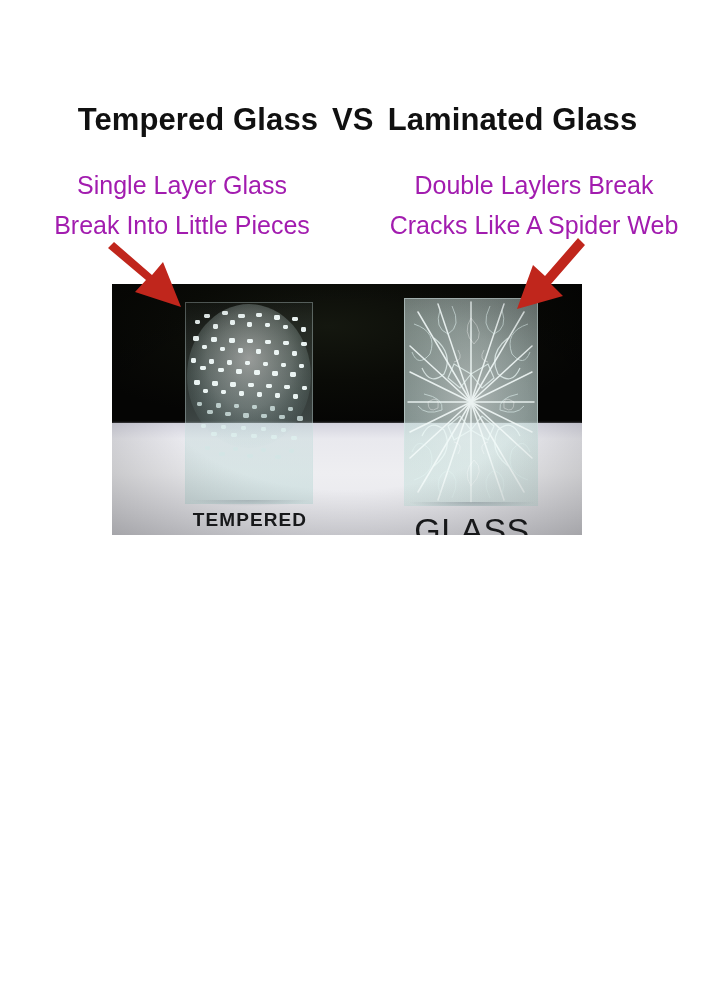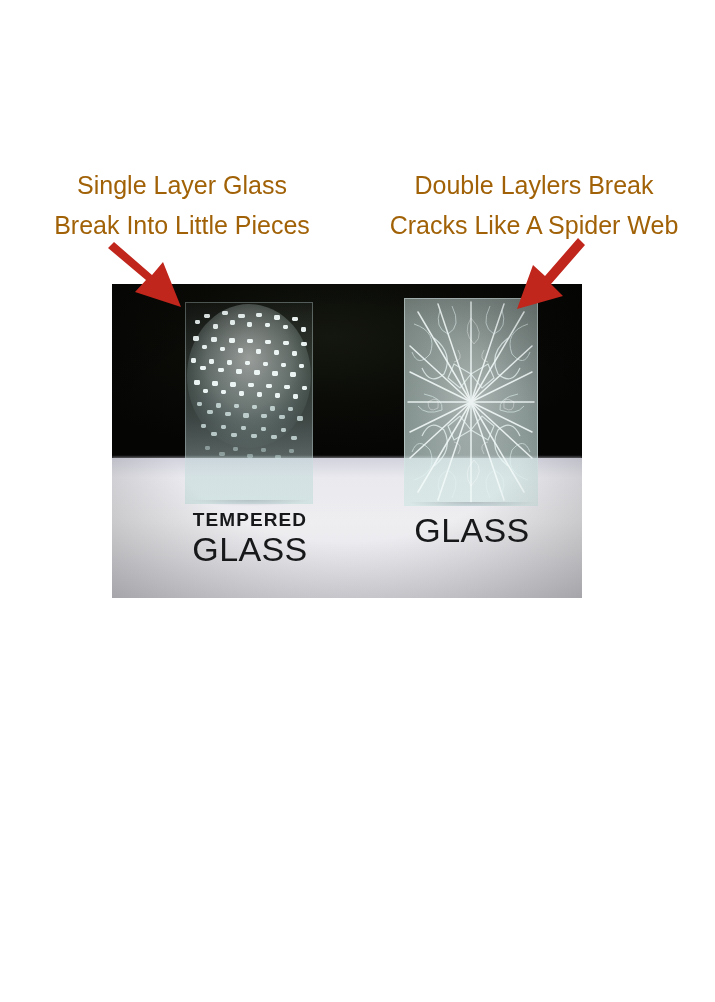--- a/index.html
+++ b/index.html
@@ -55,21 +55,21 @@
     height: 78px;
   }
   .caption {
     position: absolute;
     top: 0;
     text-align: center;
     font-size: 25px;
     font-weight: 500;
     line-height: 40px;
     white-space: nowrap;
-    color: #a16207;
+    color: #a21caf;
   }
   .caption.left  { left: 8px;  width: 348px; }
   .caption.right { left: 358px; width: 352px; }
   .caption .cap-line { display: block; }
 
   
   .arrow-layer {
     position: absolute;
     left: 0;
     top: 0;
@@ -77,21 +77,21 @@
     height: 1002px;
     pointer-events: none;
   }
 
   
   .photo {
     position: absolute;
     left: 112px;
     top: 284px;
     width: 470px;
-    height: 314px;
+    height: 251px;
     overflow: hidden;
     background: #ef4444;
   }
   .photo-dark {
     position: absolute;
     left: 0; top: 0;
     width: 100%;
     height: 56%;
     background:
       radial-gradient(ellipse 60% 70% at 46% 30%, #14170f 0%, #0a0b07 55%, #050504 100%),
@@ -198,20 +198,23 @@
     letter-spacing: 0.1px;
     white-space: nowrap;
     color: #111111;
   }
 </style>
 </head>
 <body>
 
 <div class="page">
 
+  <div class="headline">
+    <span class="hl-seg">Tempered Glass</span><span class="hl-vs">VS</span><span class="hl-seg">Laminated Glass</span>
+  </div>
 
   <div class="caption-row">
     <div class="caption left">
       <span class="cap-line">Single Layer Glass</span>
       <span class="cap-line">Break Into Little Pieces</span>
     </div>
     <div class="caption right">
       <span class="cap-line">Double Laylers Break</span>
       <span class="cap-line">Cracks Like A Spider Web</span>
     </div>

